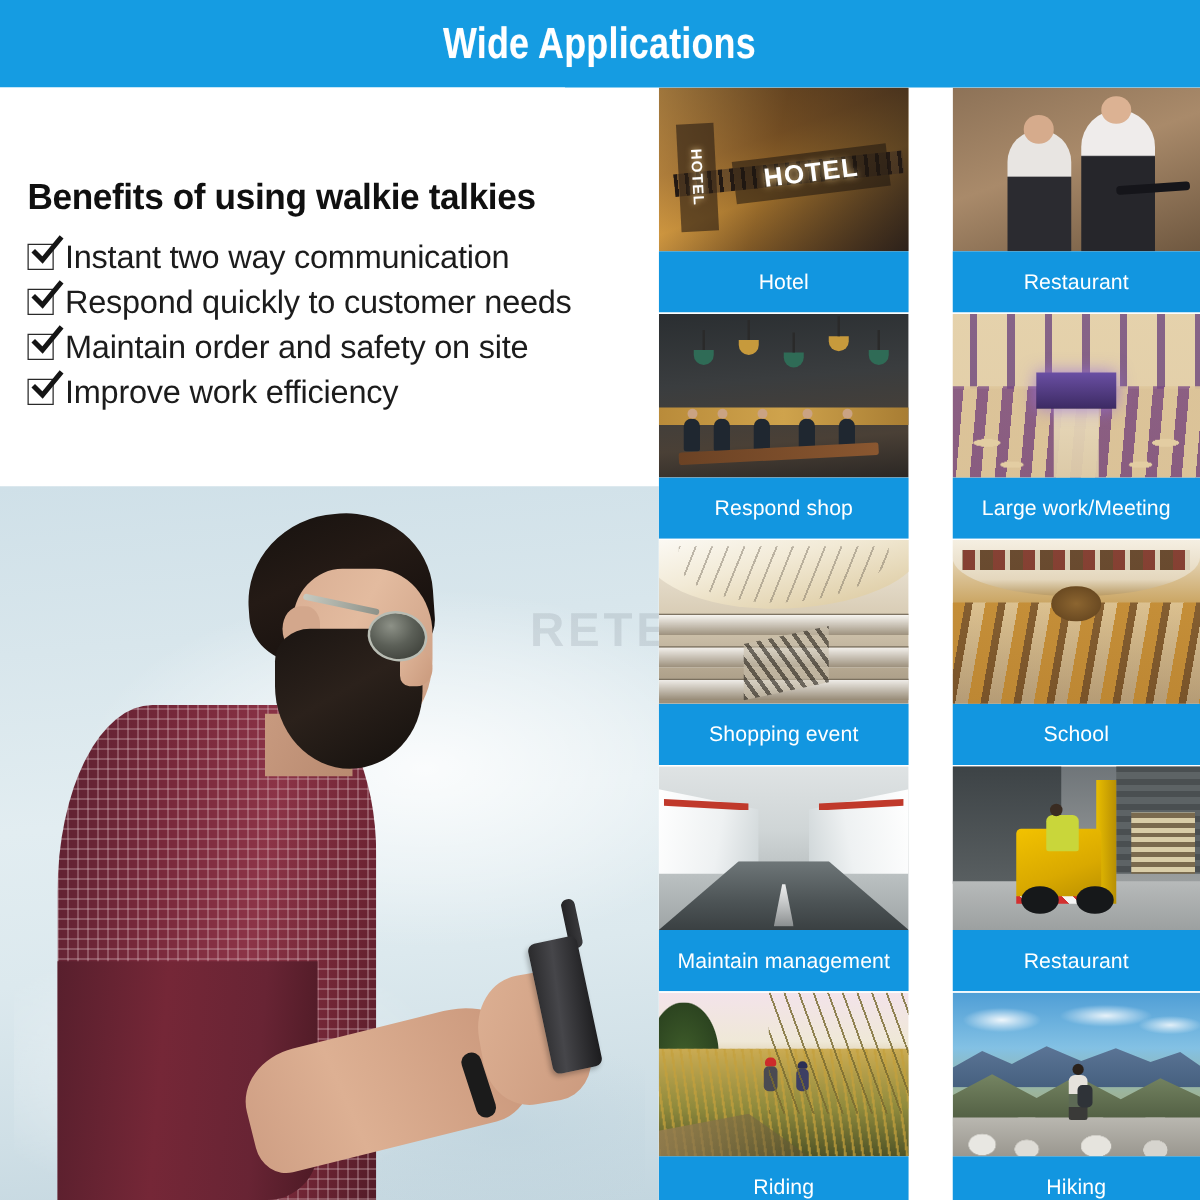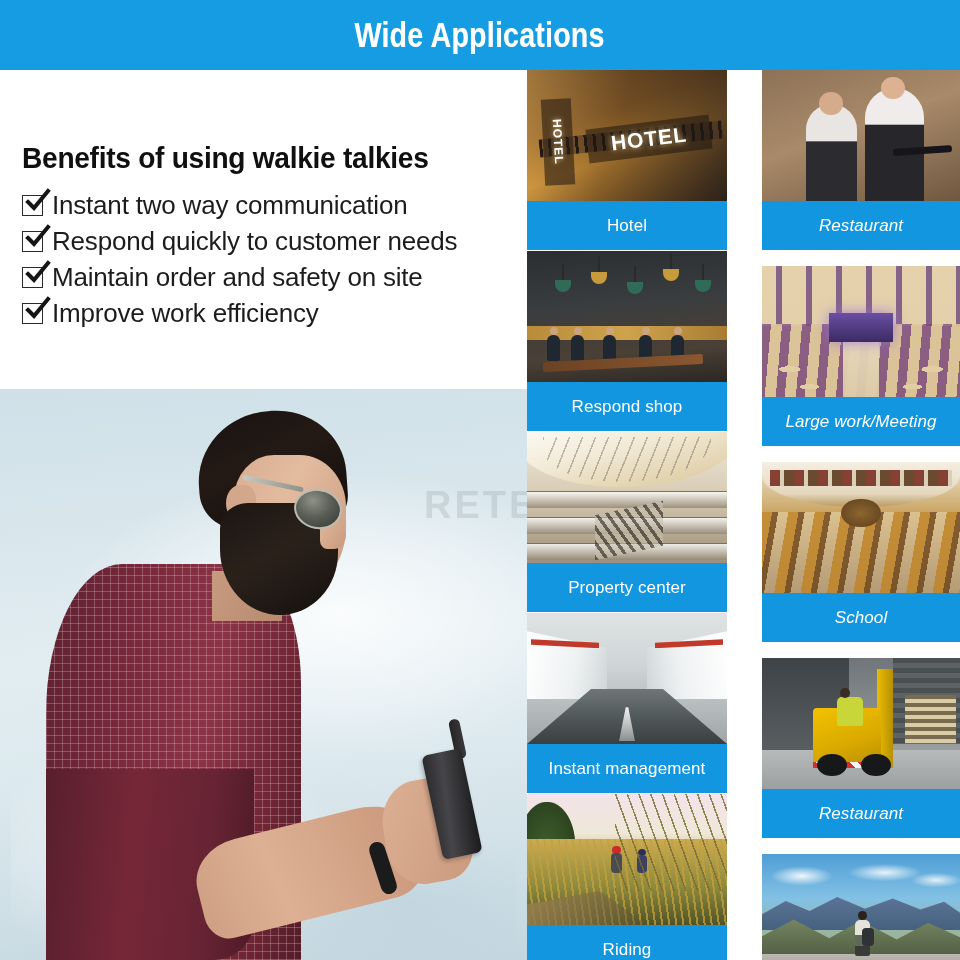--- a/index.html
+++ b/index.html
@@ -199,21 +199,21 @@
     text-align: center;
     font-size: 17px;
     letter-spacing: .1px;
     white-space: nowrap;
   }
   .col-left  .card-photo { height: 131px; }
   .col-left  .card-label { height: 49px; }
   .col-right .card-photo { height: 131px; }
   .col-right .card-label { height: 49px; }
   .col-left  .card { margin-bottom: 1px; }
-  .col-right .card { margin-bottom: 16px; font-style: italic; }
+  .col-right .card { margin-bottom: 1px; }
 
   
   .scene { position: absolute; inset: 0; }
 
   
   .s-hotel { background: linear-gradient(160deg,#2b1f18 0%, #6d4a22 35%, #c08b33 58%, #3a2a1d 100%); }
   .s-hotel .bldg { position:absolute; left:0; top:0; width:100%; height:100%;
     background: linear-gradient(105deg, rgba(255,190,90,.55) 0%, rgba(120,80,35,.5) 45%, rgba(40,30,25,.75) 100%); }
   .s-hotel .balcony { position:absolute; left:6%; top:46%; width:92%; height:14%;
     background: repeating-linear-gradient(90deg,#231913 0 3px, rgba(60,45,35,.5) 3px 9px); transform: rotate(-6deg); }
@@ -493,35 +493,35 @@
       <div class="card-photo">
         <div class="scene s-mall">
           <div class="sky-roof"></div>
           <div class="roofline"></div>
           <div class="floor" style="bottom:42%"></div>
           <div class="floor" style="bottom:22%"></div>
           <div class="floor" style="bottom:2%"></div>
           <div class="esc"></div>
         </div>
       </div>
-      <div class="card-label">Property center</div>
+      <div class="card-label">Shopping event</div>
     </div>
 
     <div class="card">
       <div class="card-photo">
         <div class="scene s-prop">
           <div class="villa-l"></div>
           <div class="villa-r"></div>
           <div class="roof-l"></div>
           <div class="roof-r"></div>
           <div class="road"></div>
           <div class="dash"></div>
         </div>
       </div>
-      <div class="card-label">Instant management</div>
+      <div class="card-label">Maintain management</div>
     </div>
 
     <div class="card">
       <div class="card-photo">
         <div class="scene s-ride">
           <div class="bush"></div>
           <div class="grass"></div>
           <div class="rider"></div>
           <div class="rider2"></div>
           <div class="blades"></div>

